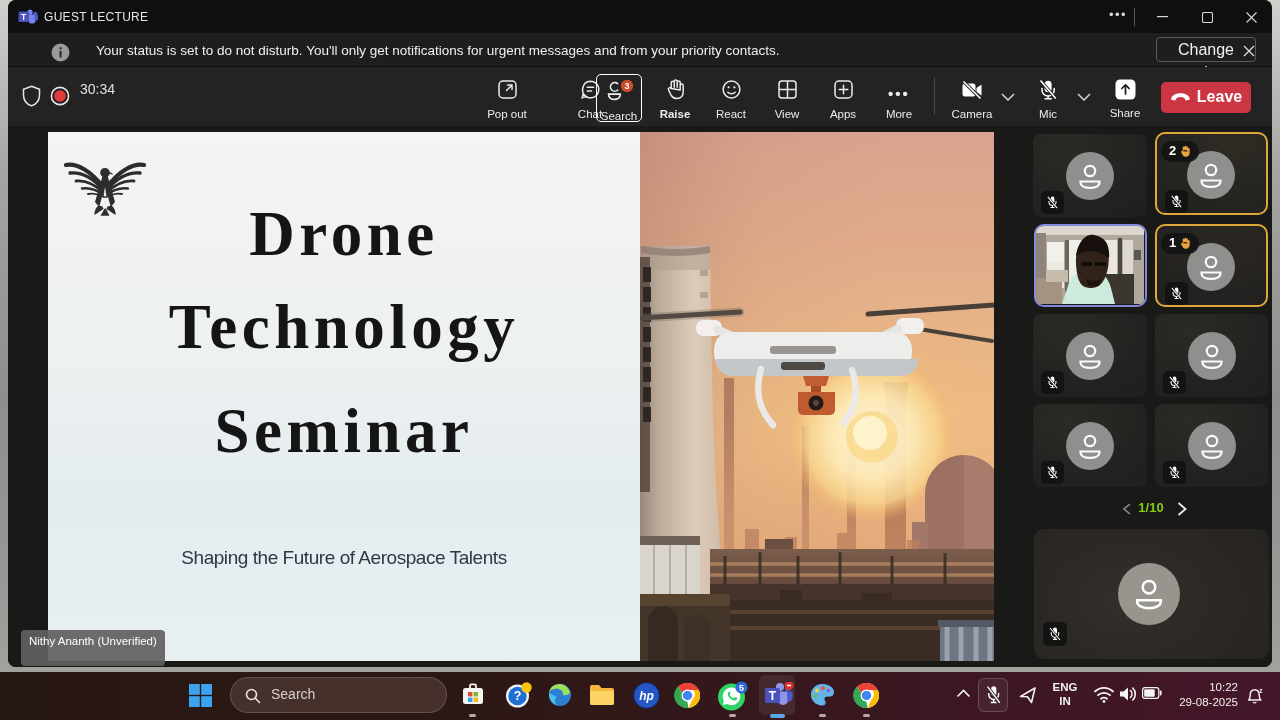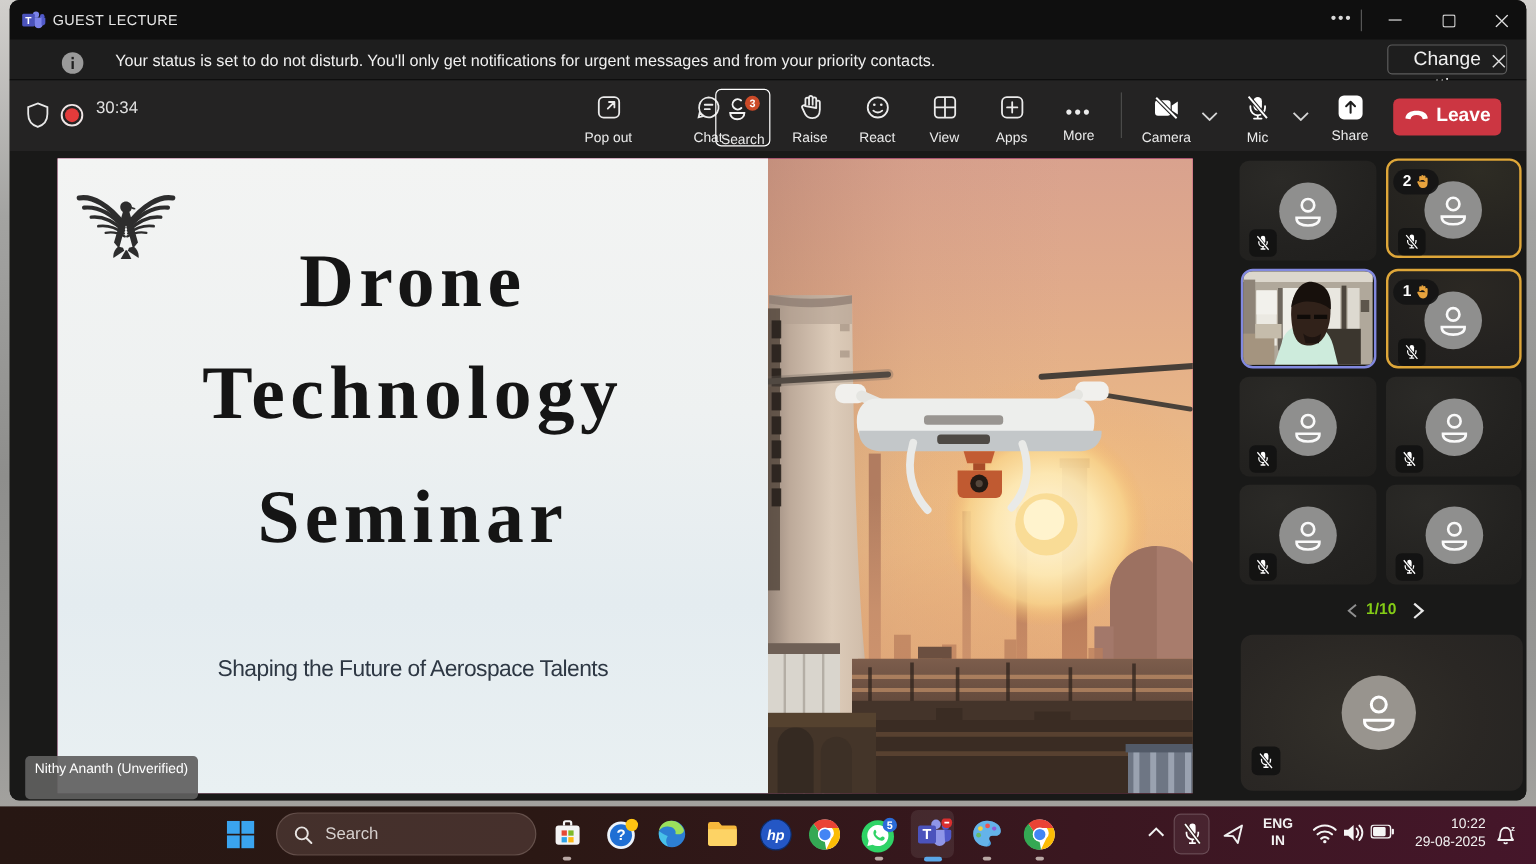--- a/index.html
+++ b/index.html
@@ -124,21 +124,21 @@
       <svg width="36" height="24" viewBox="0 0 36 24" style="margin-top:4px">
           <g fill="none" stroke="#f2f2f2" stroke-width="1.6" stroke-linecap="round">
             <path d="M16.6 4.7 a4.3 4.3 0 1 0 0.2 6.3"></path>
             <path d="M7.5 15.1 h11.8 c0 3.4 -2.6 5.3 -5.9 5.3 c-3.3 0 -5.9 -1.9 -5.9 -5.3 z"></path>
           </g>
           <circle cx="26" cy="7" r="6.2" fill="#cc4a28"></circle>
           <text x="26" y="10" font-size="9" font-weight="bold" fill="#fff" text-anchor="middle" font-family="Liberation Sans">3</text>
         </svg>
       <div class="lab">Search</div>
     </div>
-    <div class="tbtn abs" style="left:639px;">
+    <div class="tbtn abs" style="left:639px;font-weight:bold;">
       <svg width="22" height="23" viewBox="0 0 22 23" style="margin-top:5px">
           <g fill="none" stroke="#ebebeb" stroke-width="1.5" stroke-linecap="round" stroke-linejoin="round">
             <path d="M7.2 10.5 V4.8 a1.5 1.5 0 0 1 3 0 V9.2 M10.2 9 V3.4 a1.5 1.5 0 0 1 3 0 V9 M13.2 9.2 V4.6 a1.5 1.5 0 0 1 3 0 V12 M16.2 12 V7.4 a1.5 1.5 0 0 1 3 0 V13.5 c0 4.5 -2.6 7 -6.3 7 c-2.9 0 -4.3 -0.9 -5.7 -3 L4.6 12 a1.5 1.5 0 0 1 2.6 -1.5 z"></path>
           </g>
         </svg>
       <div class="lab">Raise</div>
     </div>
     <div class="tbtn abs" style="left:695px;">
       <svg width="23" height="23" viewBox="0 0 23 23" style="margin-top:5px">
           <g fill="none" stroke="#ebebeb" stroke-width="1.5" stroke-linecap="round">

